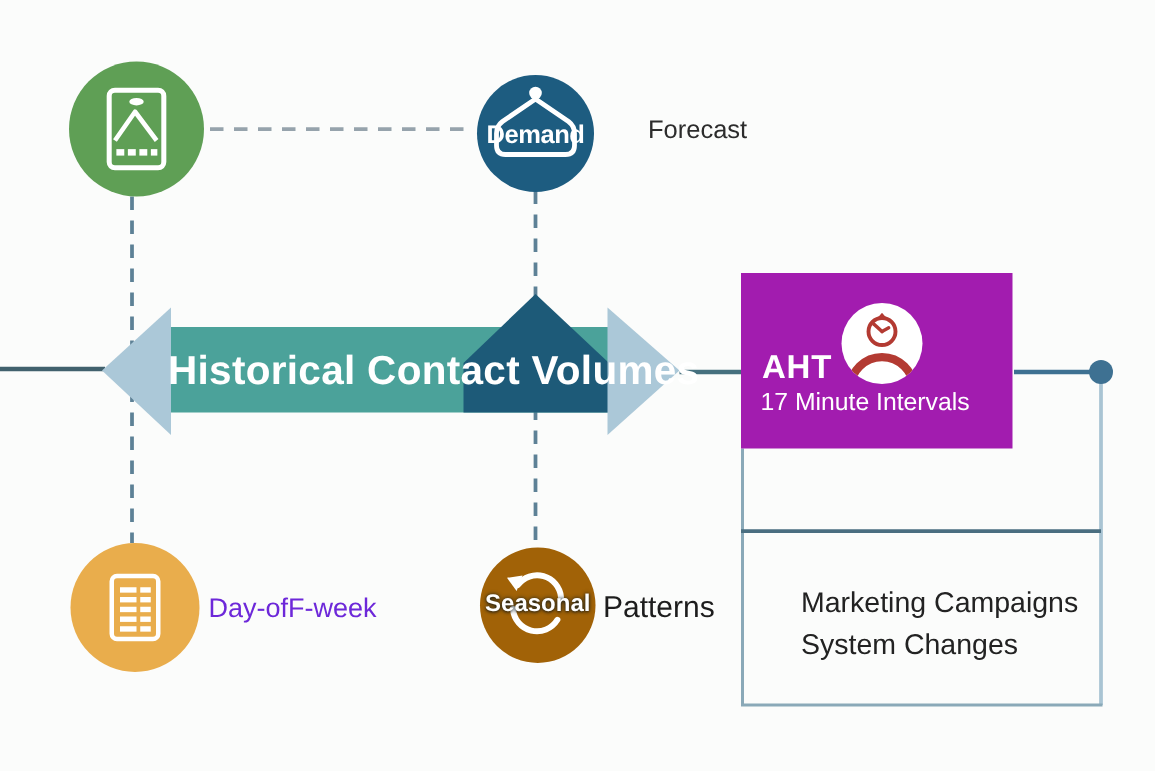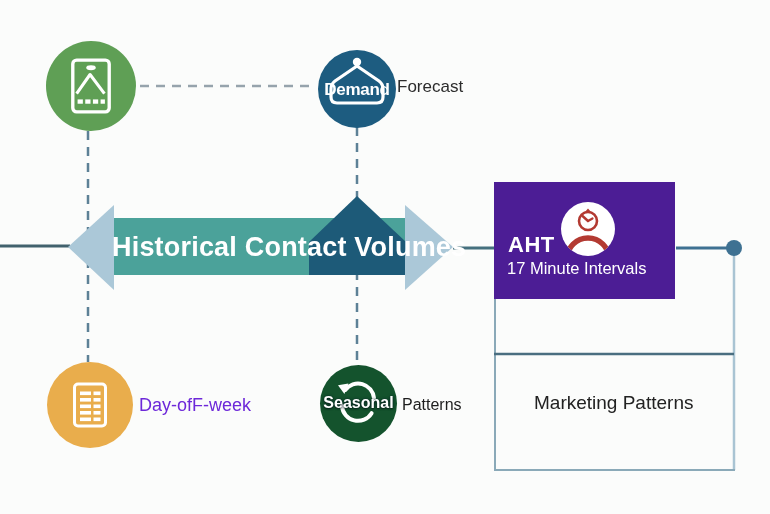--- a/index.html
+++ b/index.html
@@ -7,45 +7,45 @@
     position:relative;width:770px;height:514px;overflow:hidden;
     background:#fbfcfb;
     font-family:"Liberation Sans", sans-serif;
     color:#2b2b2b;
   }
   .layer{position:absolute;left:0;top:0;}
   .abs{position:absolute;}
   .circle{position:absolute;border-radius:50%;display:flex;align-items:center;justify-content:center;}
   .circle-green{left:46px;top:41px;width:90px;height:90px;background:#5f9f55;}
   .circle-demand{left:318px;top:50px;width:78px;height:78px;background:#1d5c80;}
-  .circle-seasonal{left:320px;top:365px;width:77px;height:77px;background:#14532d;}
+  .circle-seasonal{left:320px;top:365px;width:77px;height:77px;background:#a16207;}
   .circle-yellow{left:47px;top:362px;width:86px;height:86px;background:#e9ad4c;}
 
   .arrow-label{
     left:112px;top:230px;width:296px;text-align:center;
     color:#ffffff;font-weight:bold;font-size:27px;line-height:34px;letter-spacing:.2px;
     white-space:nowrap;
   }
   .lbl{white-space:nowrap;}
-  .lbl-forecast{left:397px;top:76px;font-size:17px;line-height:22px;color:#2c2c2c;}
-  .lbl-patterns{left:402px;top:392px;font-size:16px;line-height:26px;font-weight:500;color:#1d1d1d;}
+  .lbl-forecast{left:397px;top:76px;font-size:17px;line-height:22px;color:#2c2c2c;padding-left:35px;}
+  .lbl-patterns{left:402px;top:392px;font-size:20px;line-height:26px;font-weight:500;color:#1d1d1d;}
   .lbl-dayofweek{left:139px;top:394px;font-size:18px;line-height:23px;color:#6d28d9;}
 
   .badge-demand{
     left:318px;top:81px;width:78px;text-align:center;
     color:#fff;font-weight:bold;font-size:17px;line-height:18px;letter-spacing:-.3px;
   }
   .badge-seasonal{
     position:absolute;left:0;right:0;top:28px;text-align:center;
     color:#fff;font-weight:bold;font-size:16px;line-height:20px;
     text-shadow:0 0 3px rgba(8,30,42,.85), 0 1px 2px rgba(0,0,0,.6);
   }
 
   .aht-box{
-    left:494px;top:182px;width:181px;height:117px;background:#4c1d95;color:#fff;
+    left:494px;top:182px;width:181px;height:117px;background:#a21caf;color:#fff;
   }
   .aht-title{position:absolute;left:14px;top:49px;font-size:22px;font-weight:bold;line-height:28px;letter-spacing:.5px;}
   .aht-sub{position:absolute;left:13px;top:75px;font-size:16.5px;line-height:22px;white-space:nowrap;}
   .aht-icon{
     position:absolute;left:67px;top:20px;width:54px;height:54px;border-radius:50%;
     background:#ffffff;overflow:hidden;
   }
 
   .notes-text{left:534px;top:389px;font-size:19px;line-height:27.5px;color:#222;}
 </style>
@@ -103,21 +103,22 @@
         <circle cx="27" cy="19" r="9" fill="none" stroke="#b33a32" stroke-width="2.6"></circle>
         <polygon points="27,6.5 23.5,10.5 30.5,10.5" fill="#b33a32"></polygon>
         <path d="M27,19 L21.5,14" stroke="#b33a32" stroke-width="2.4" stroke-linecap="round"></path>
         <path d="M27,19 L31.5,16.5" stroke="#b33a32" stroke-width="2.2" stroke-linecap="round"></path>
         <path d="M6,57 A21,21 0 0 1 48,57" fill="none" stroke="#b33a32" stroke-width="5.5"></path>
       </svg>
     </div>
   </div>
 
   <div class="abs notes-text">
-    <div>Marketing Patterns</div>
+    <div>Marketing Campaigns</div>
+    <div>System Changes</div>
   </div>
 
   <div class="circle circle-yellow">
     <svg width="36" height="46" viewBox="0 0 36 46">
       <rect x="2.5" y="2" width="31" height="42" rx="3.5" fill="none" stroke="#ffffff" stroke-width="3"></rect>
       <rect x="8" y="9.5" width="11" height="3.6" fill="#ffffff"></rect>
         <rect x="21.5" y="9.5" width="7" height="3.6" fill="#ffffff"></rect>
       <rect x="8" y="16" width="11" height="3.6" fill="#ffffff"></rect>
         <rect x="21.5" y="16" width="7" height="3.6" fill="#ffffff"></rect>
       <rect x="8" y="22.5" width="11" height="3.6" fill="#ffffff"></rect>

